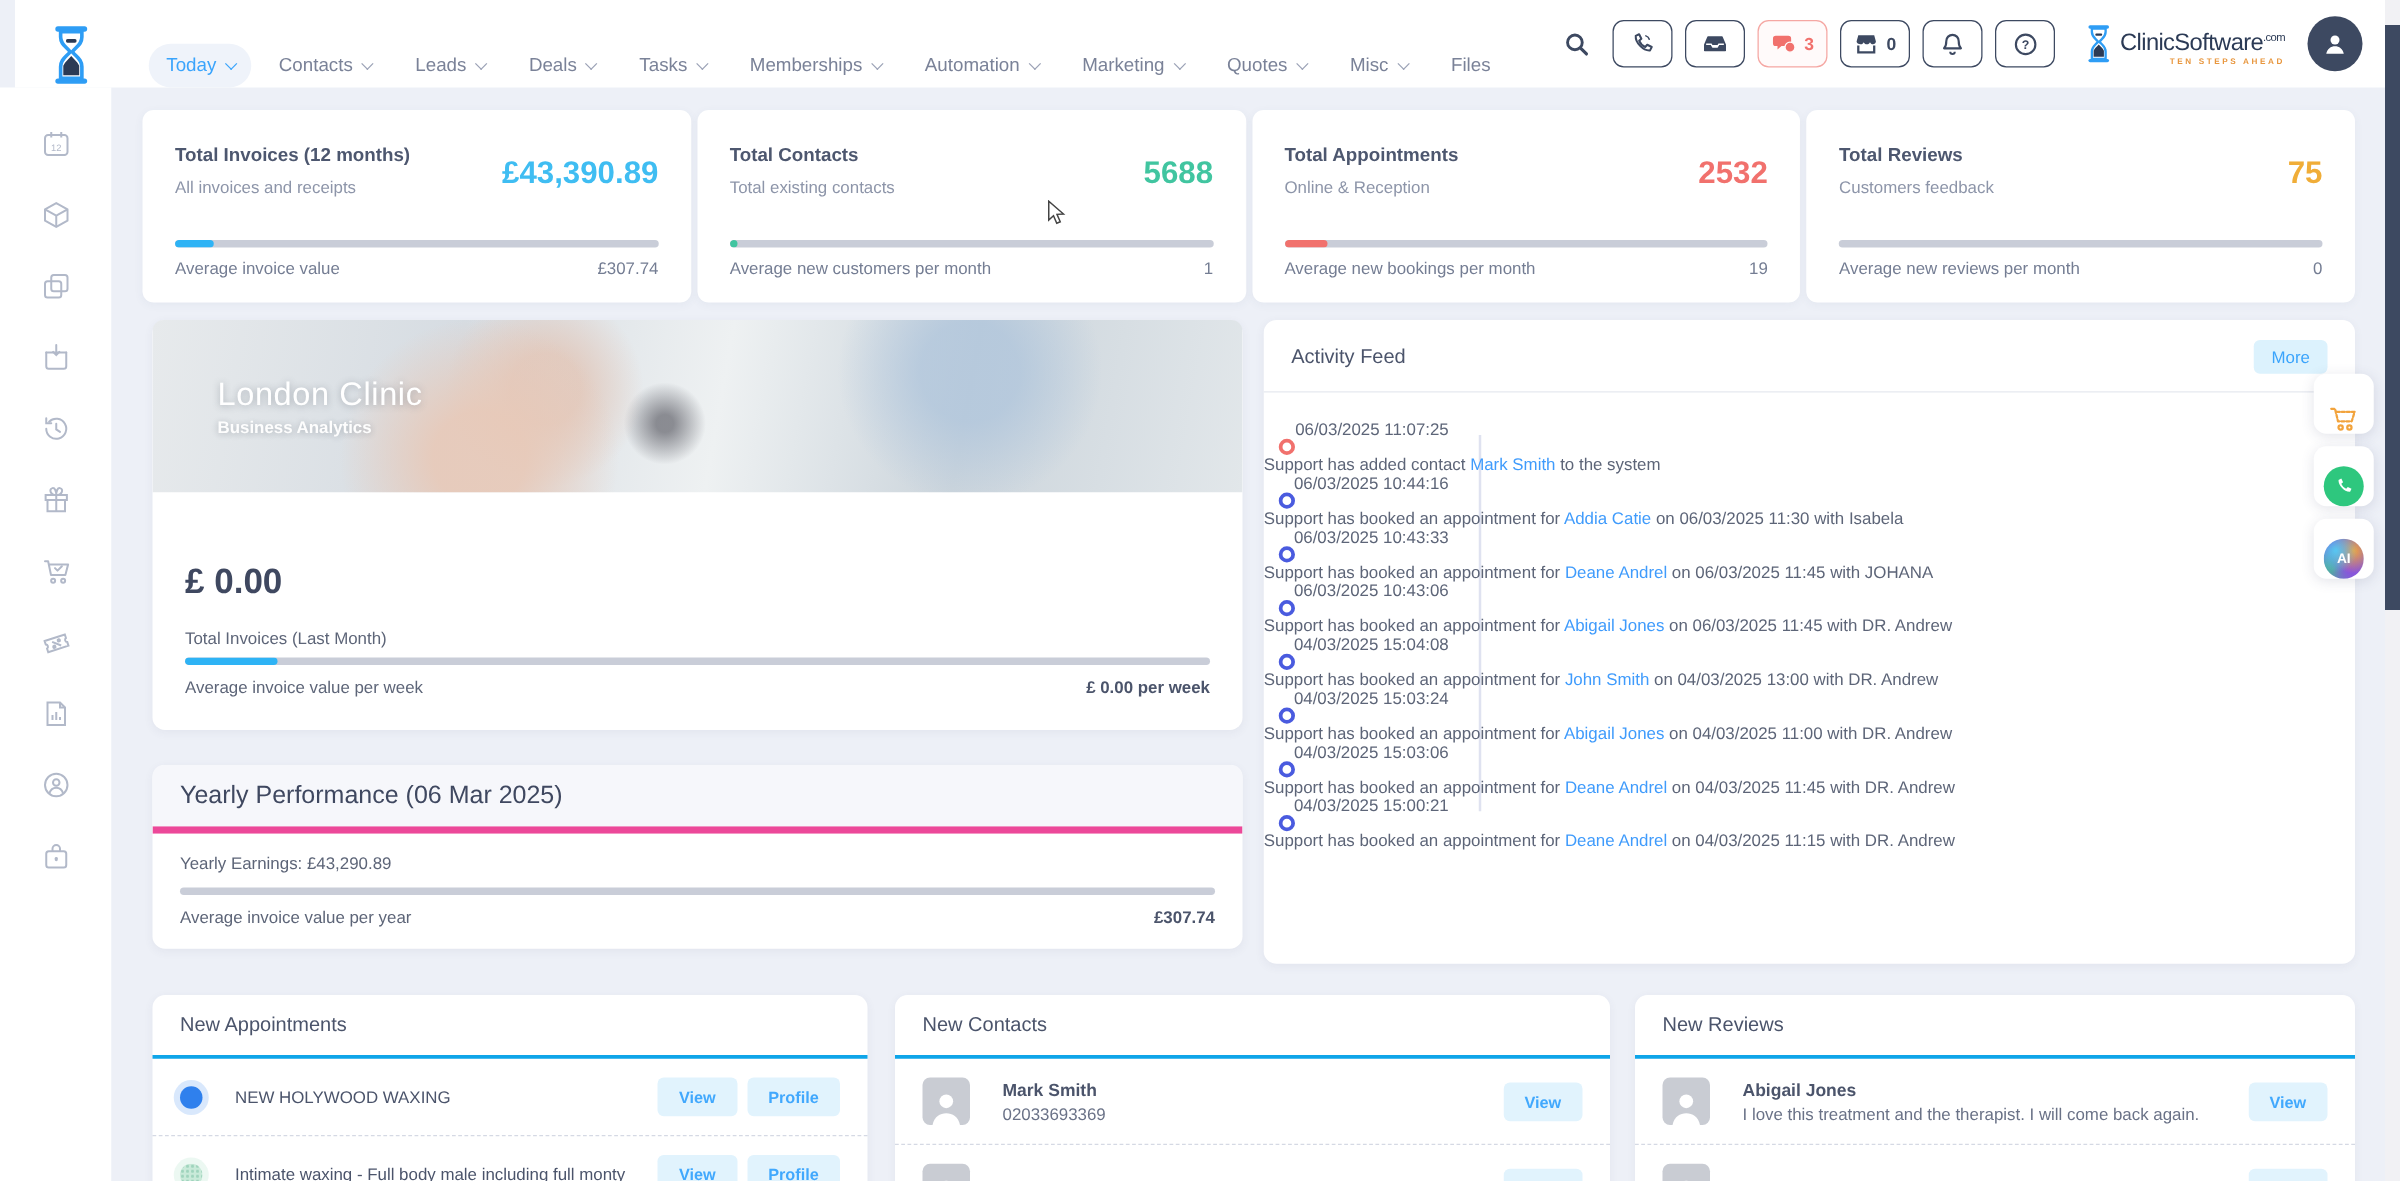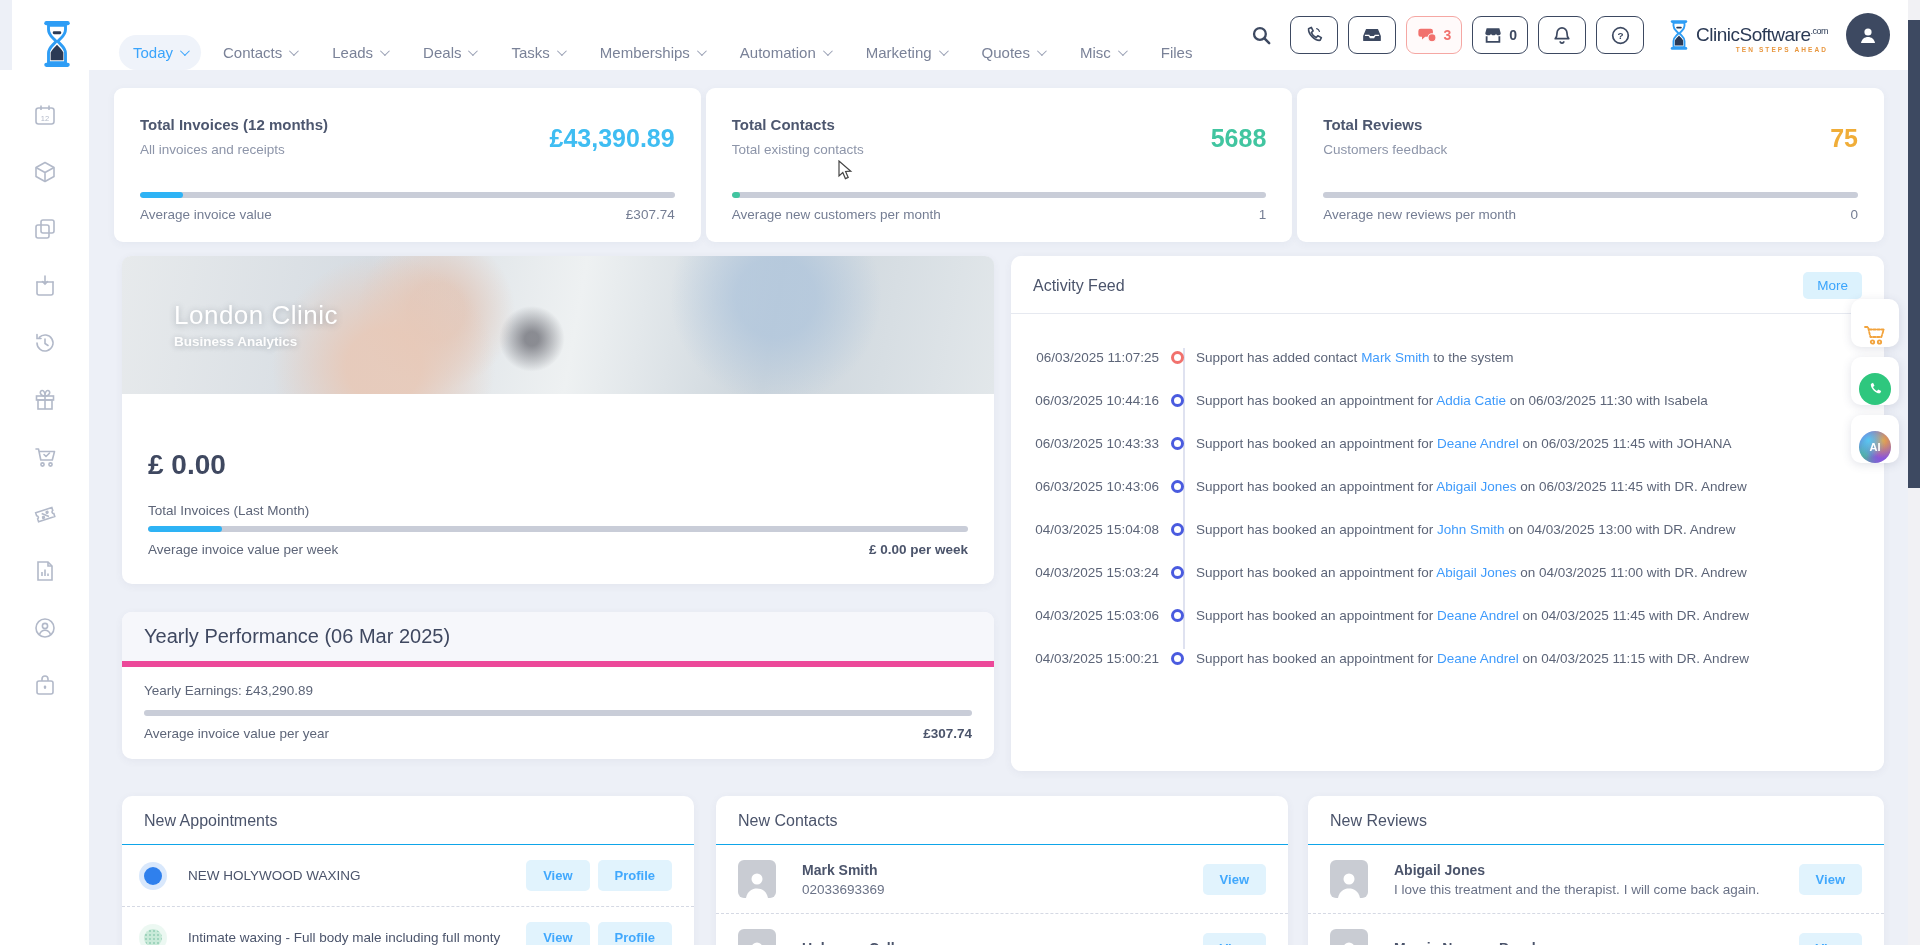--- a/index.html
+++ b/index.html
@@ -94,27 +94,27 @@
   .yearly-foot { display:flex; justify-content:space-between; font-size:13.5px; color:#5d6578; margin-top:10px; }
   .yearly-foot .v { font-weight:bold; color:#4b546b; }
   
   .feed-card { left:1011px; top:256px; width:873px; height:515px; }
   .feed-head { display:flex; align-items:center; justify-content:space-between; padding:16px 22px 14px; }
   .feed-title { font-size:16px; color:#4b546b; }
   .more-btn { background:#dcf2fd; color:#3aa4fc; font-size:13.5px; padding:6px 14px; border-radius:5px; cursor:pointer; border:none; font-family:inherit; }
   .feed-divider { height:1px; background:#e6e9f0; }
   .feed-list { position:relative; padding-top:22px; }
   .feed-line { position:absolute; left:172px; top:34px; width:2px; background:#dfe2f0; }
-  .feed-row { display:flex; align-items:center; height:43px; position:relative; }
+  .feed-row { display:flex; align-items:flex-start; height:43px; position:relative;flex-direction:column; }
   .feed-ts { width:148px; text-align:right; font-size:13.5px; color:#5d6578; flex-shrink:0; }
   .ring { width:13px; height:13px; border-radius:50%; border:3px solid #4a5bdf; background:#fff; margin:0 12px 0 12px; flex-shrink:0; position:relative; z-index:2; }
   .feed-text { font-size:13.5px; color:#5d6578; }
   .feed-link { color:#3f9bfc; cursor:pointer; }
   
-  .bottom-card .b-head { padding:16px 22px 14px; font-size:16px; color:#4b546b; border-bottom:1px solid #0ea5e9; }
+  .bottom-card .b-head { padding:16px 22px 14px; font-size:16px; color:#4b546b; border-bottom:3px solid #0ea5e9; }
   .b-row { display:flex; align-items:center; padding:15px 22px; gap:26px; }
   .b-row + .b-row, .b-sep { border-top:1px dashed #d5d9e4; }
   .appt-dot { width:18px; height:18px; border-radius:50%; flex-shrink:0; }
   .appt-dot.halo { box-shadow:0 0 0 5px rgba(47,128,237,0.18); }
   .appt-dot.dotted { background-image:radial-gradient(#9fd4bd 1px, transparent 1.4px); background-size:4px 4px; box-shadow:0 0 0 5px rgba(125,205,170,0.15); }
   .appt-label { font-size:13.5px; color:#4b546b; }
   .row-btns { margin-left:auto; display:flex; gap:8px; }
   .pill-btn { background:#e1f3fd; color:#41a8fd; font-size:13px; font-weight:bold; border:none; border-radius:5px; padding:8px 17px; cursor:pointer; font-family:inherit; }
   .c-avatar { width:38px; height:38px; border-radius:6px; background:#c9ccd3; overflow:hidden; flex-shrink:0; display:flex; align-items:flex-end; justify-content:center; }
   .c-name { font-size:14px; color:#4b546b; font-weight:bold; }
@@ -381,20 +381,36 @@
         <div class="bar-fill" style="width: 1.5%; background: rgb(65, 197, 160);"></div>
       </div>
     <div class="stat-foot">
       <span>Average new customers per month</span>
       <span>1</span>
     </div>
   </div>
   <div class="stat-card">
     <div class="stat-head">
       <div>
+        <div class="stat-title">Total Appointments</div>
+        <div class="stat-sub">Online &amp; Reception</div>
+      </div>
+      <div class="stat-value" style="color: rgb(241, 113, 109);">2532</div>
+    </div>
+    <div class="bar">
+        <div class="bar-fill" style="width: 9%; background: rgb(241, 113, 109);"></div>
+      </div>
+    <div class="stat-foot">
+      <span>Average new bookings per month</span>
+      <span>19</span>
+    </div>
+  </div>
+  <div class="stat-card">
+    <div class="stat-head">
+      <div>
         <div class="stat-title">Total Reviews</div>
         <div class="stat-sub">Customers feedback</div>
       </div>
       <div class="stat-value" style="color: rgb(240, 173, 56);">75</div>
     </div>
     <div class="bar">
         <div class="bar-fill" style="width: 0%; background: rgb(240, 173, 56);"></div>
       </div>
     <div class="stat-foot">
       <span>Average new reviews per month</span>

